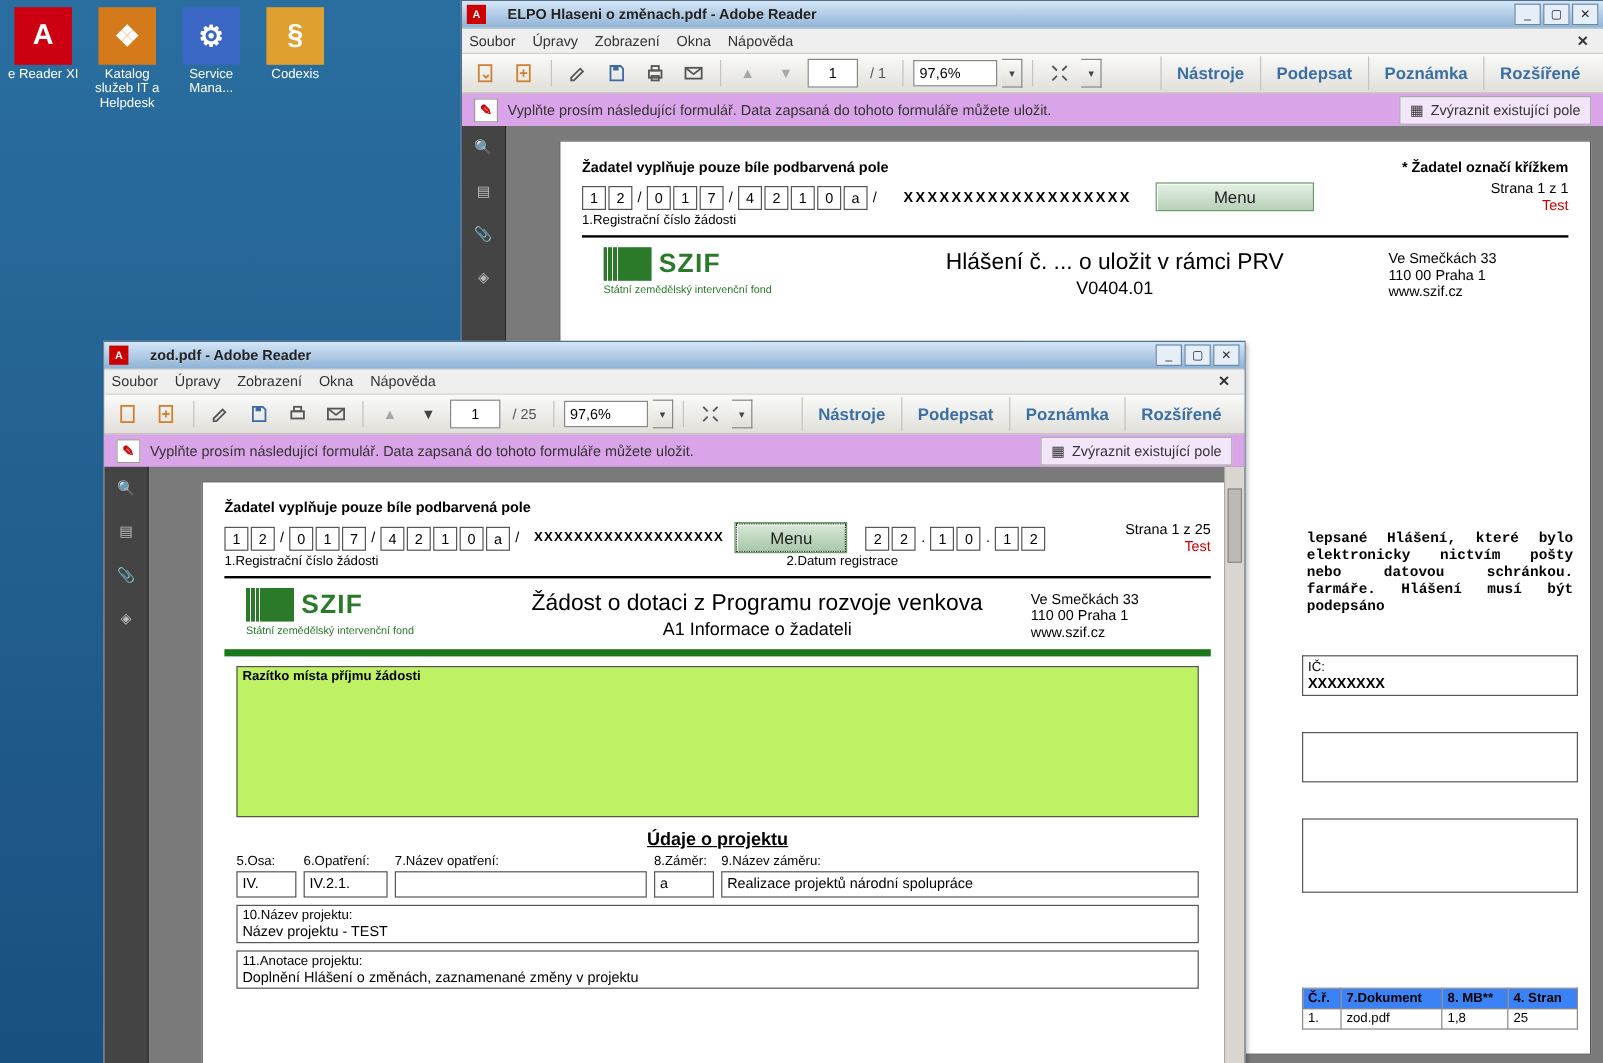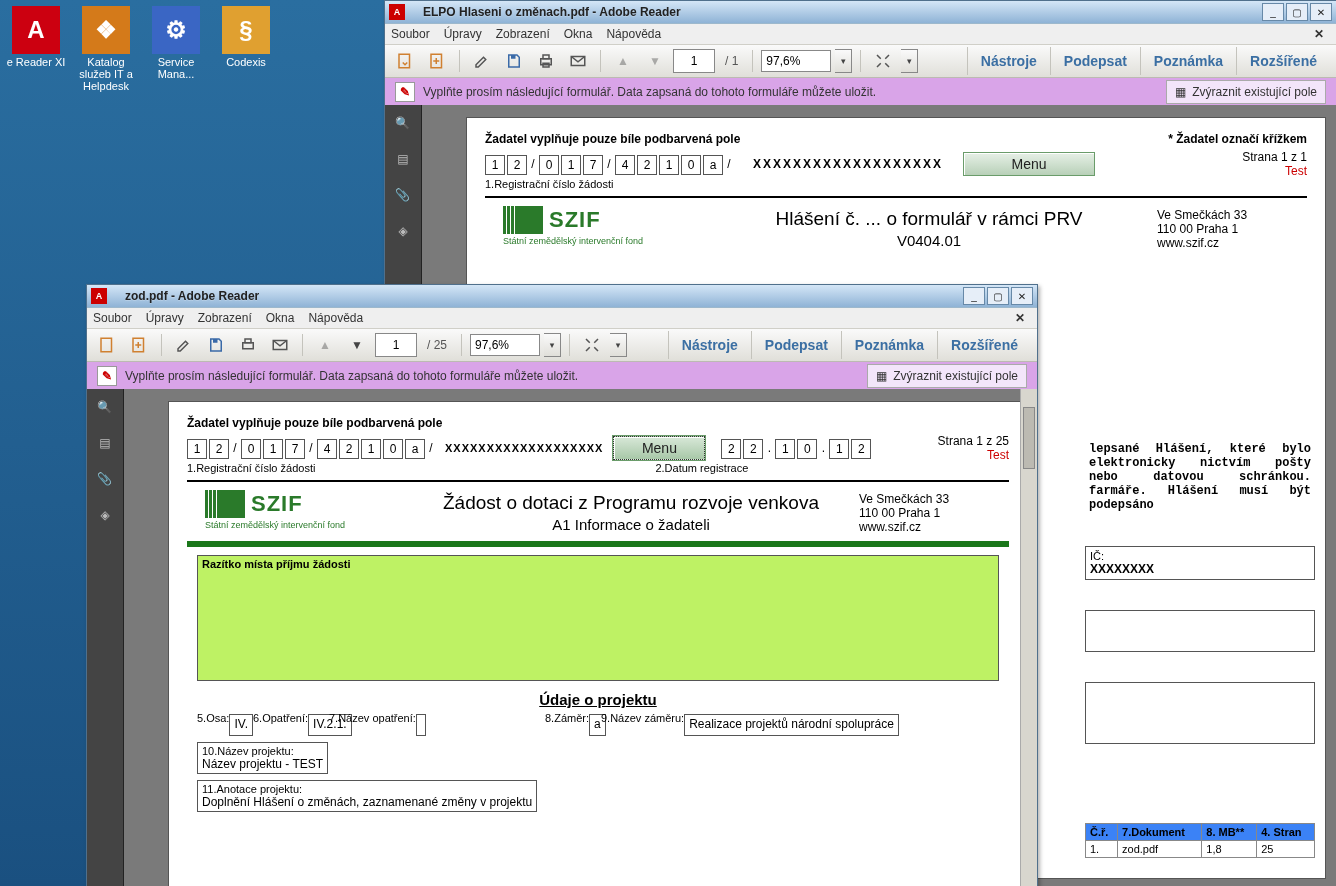--- a/index.html
+++ b/index.html
@@ -52,21 +52,21 @@
 .szif .sub{font-size:9px;color:#2a7a2a;margin-top:2px;}
 .doc-title{flex:1;text-align:center;}
 .doc-title h2{margin:6px 0 2px;font-size:19px;font-weight:normal;}
 .doc-title h3{margin:2px 0;font-size:15px;font-weight:normal;}
 .addr{width:150px;font-size:12px;padding-top:6px;}
 .gbar{height:6px;background:#1a771a;margin:6px 0 0;}
 .section-h{font-size:15px;text-decoration:underline;font-weight:bold;margin:10px 0 4px;text-align:center;}
 .fld{border:1px solid #555;padding:2px 4px;font-size:12px;min-height:16px;margin-top:2px;}
 .lbl{font-size:11px;}
 .row-flex{display:flex;gap:6px;}
-.col{display:flex;flex-direction:row;}
+.col{display:flex;flex-direction:column;}
 .wide{flex:1;}
 .test{color:#c00;font-size:12px;}
 .tbl{width:100%;border-collapse:collapse;font-size:11px;}
 .tbl th,.tbl td{border:1px solid #888;padding:2px 4px;text-align:left;}
 .tbl th{background:#3b82f6;}
 .info-txt{font-size:12px;font-weight:bold;text-align:justify;padding:4px;font-family:Liberation Mono, monospace;}
 </style>
 </head>
 <body>
 
@@ -214,21 +214,21 @@
           <div class="hr"></div>
           <div class="page-head2">
             <div class="szif">
               <div class="logo">
                   <div class="bars"></div>
                   <div class="txt">SZIF</div>
                 </div>
               <div class="sub">Státní zemědělský intervenční fond</div>
             </div>
             <div class="doc-title">
-              <h2>Hlášení č. ... o formulář v rámci PRV</h2>
+              <h2>Hlášení č. ... o uložit v rámci PRV</h2>
               <h3>V0404.01</h3>
             </div>
             <div class="addr">
               <div>Ve Smečkách 33</div>
               <div>110 00 Praha 1</div>
               <div>www.szif.cz</div>
             </div>
           </div>
         </div>
 

